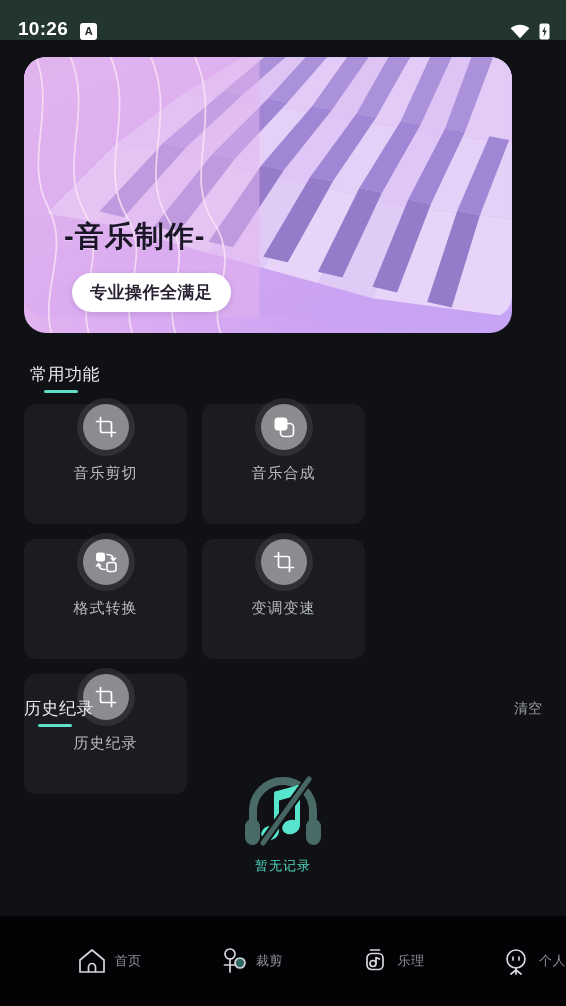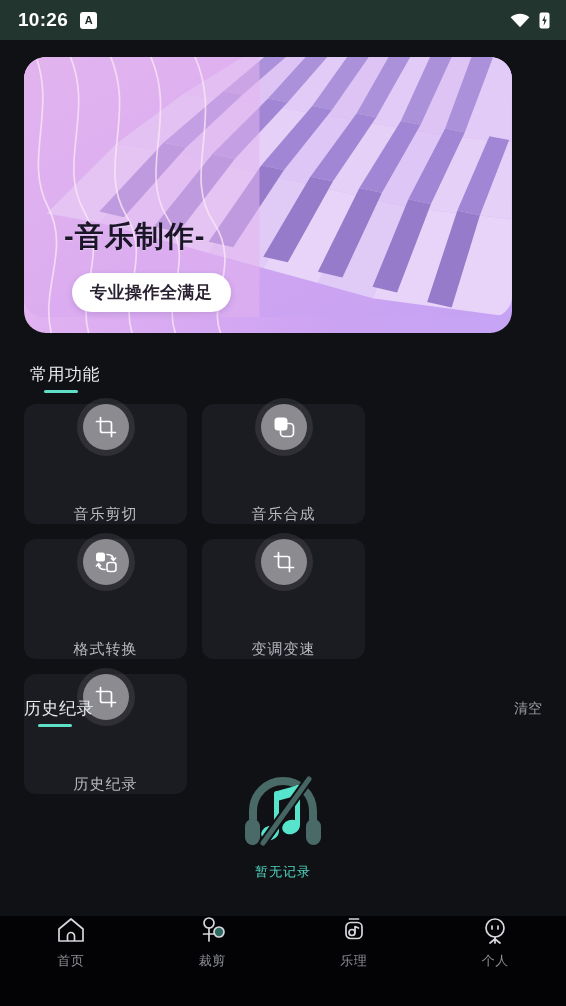--- a/index.html
+++ b/index.html
@@ -8,21 +8,21 @@
     background:#101115;
     font-family:"Liberation Sans","DejaVu Sans",sans-serif;
     overflow:hidden;
   }
   .screen { position:relative; width:566px; height:1006px; background:#101115; }
 
   
   .statusbar{
     position:relative; height:40px; width:100%;
     background:#23352f;
-    display:flex; align-items:center; padding:0 16px 0 18px;
+    display:flex; align-items:flex-end; padding:0 16px 0 18px;
   }
   .sb-time{ color:#fff; font-size:19px; font-weight:600; letter-spacing:.3px; }
   .sb-badge{
     margin-left:12px; width:17px; height:17px; border-radius:3px;
     background:#fff; color:#1b2a26; font-size:11px; font-weight:700;
     display:flex; align-items:center; justify-content:center; line-height:1;
   }
   .sb-right{ margin-left:auto; display:flex; align-items:center; gap:9px; }
 
   
@@ -60,46 +60,46 @@
   .sec-action{ color:#9a9ca3; font-size:14px; padding-top:3px; }
 
   
   .grid{
     position:absolute; left:24px; top:404px; width:518px;
     display:flex; flex-wrap:wrap; gap:15px;
   }
   .card{
     width:163px; height:120px; border-radius:12px;
     background:#1b1c21;
-    display:flex; flex-direction:column; align-items:center; justify-content:space-between;
+    display:flex; flex-direction:column; align-items:center; justify-content:flex-start;
   }
   .card-icon{
     width:46px; height:46px; border-radius:50%;
     background:#8b8b90;
     display:flex; align-items:center; justify-content:center;
     box-shadow:0 0 0 6px rgba(120,120,126,.22);
     margin-bottom:14px;
   }
   .card-label{ color:#b9bbc1; font-size:15px; letter-spacing:1px; }
 
   
   .empty{
     position:absolute; left:0; right:0; top:765px;
     display:flex; flex-direction:column; align-items:center;
   }
-  .empty-label{ color:#4fd6c0; font-size:13px; margin-top:6px; letter-spacing:1px; }
+  .empty-label{ color:#4fd6c0; font-size:13px; letter-spacing:1px; }
 
   
   .navbar{
     position:absolute; left:0; bottom:0; width:566px; height:90px;
     background:#030305;
     display:flex; align-items:center;
   }
   .nav-item{
-    flex:1; display:flex; flex-direction:column; align-items:center; justify-content:flex-start;
+    flex:1; display:flex; flex-direction:row; align-items:center; justify-content:flex-end;
     gap:8px; height:100%;
   }
   .nav-label{ color:#8e9096; font-size:13px; letter-spacing:.5px; }
 </style>
 </head>
 <body>
 
 <div class="screen">
 
   <div class="statusbar">

